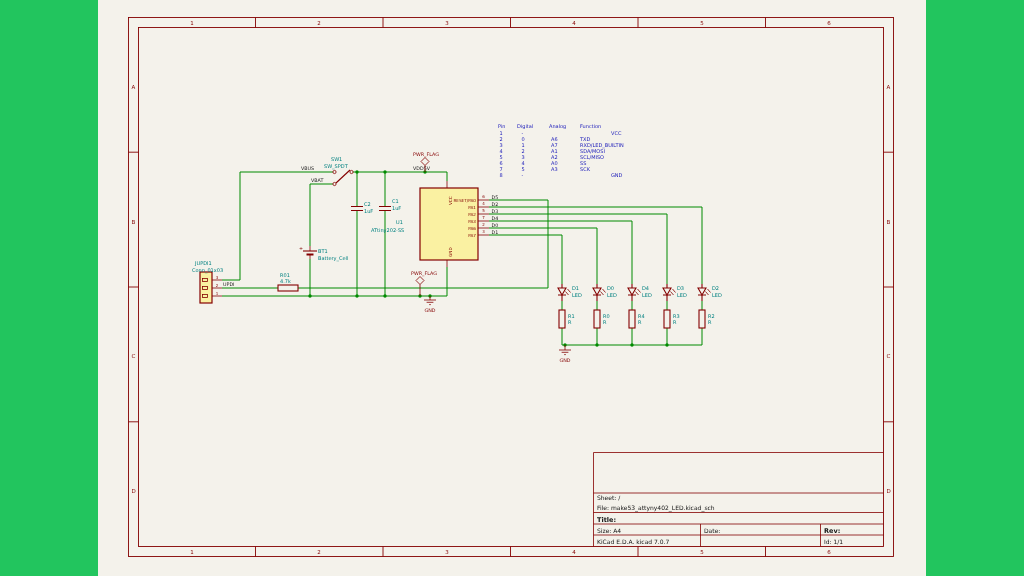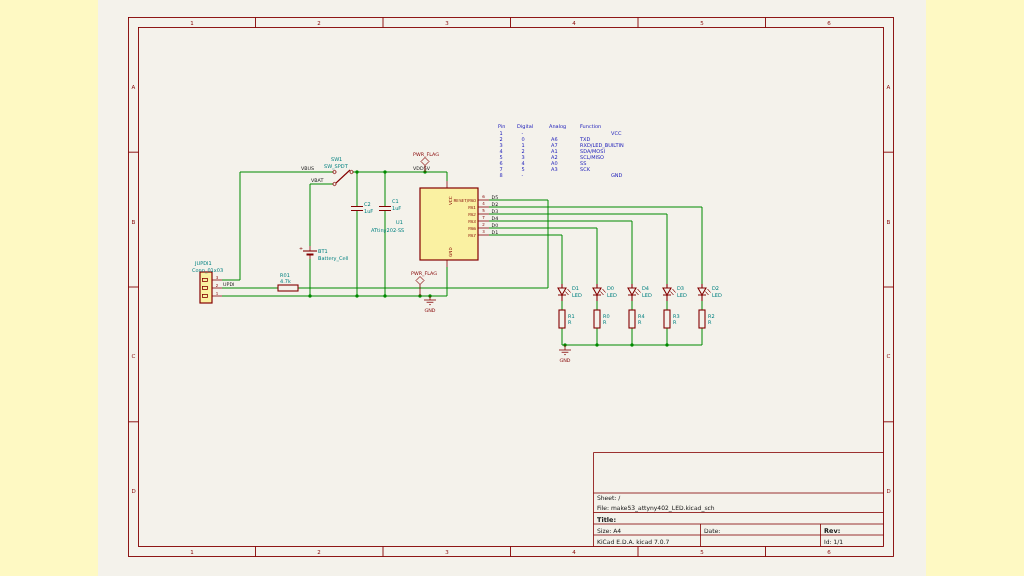--- a/index.html
+++ b/index.html
@@ -1,16 +1,16 @@
 <!DOCTYPE html>
 <html><head>
 <meta charset="utf-8">
 <style>
   html,body{margin:0;padding:0;background:#ffffff;}
-  .stage{position:relative;width:1024px;height:576px;background:#fef9c3;overflow:hidden;
+  .stage{position:relative;width:1024px;height:576px;background:#22c55e;overflow:hidden;
          font-family:"DejaVu Sans",sans-serif;}
   svg{position:absolute;left:0;top:0;display:block;}
   text{font-family:"DejaVu Sans",sans-serif;}
   .wire{stroke:#008A00;stroke-width:1;fill:none;}
   .junction{fill:#008A00;stroke:none;}
   .sym{stroke:#840000;stroke-width:1.1;fill:none;}
   .sym-thin{stroke:#840000;stroke-width:0.8;fill:none;}
   .body{fill:#FAF1A2;stroke:#840000;stroke-width:1.2;}
   .frame-line{stroke:#840000;stroke-width:0.9;fill:none;}
   .tb-line{stroke:#840000;stroke-width:0.8;fill:none;}

